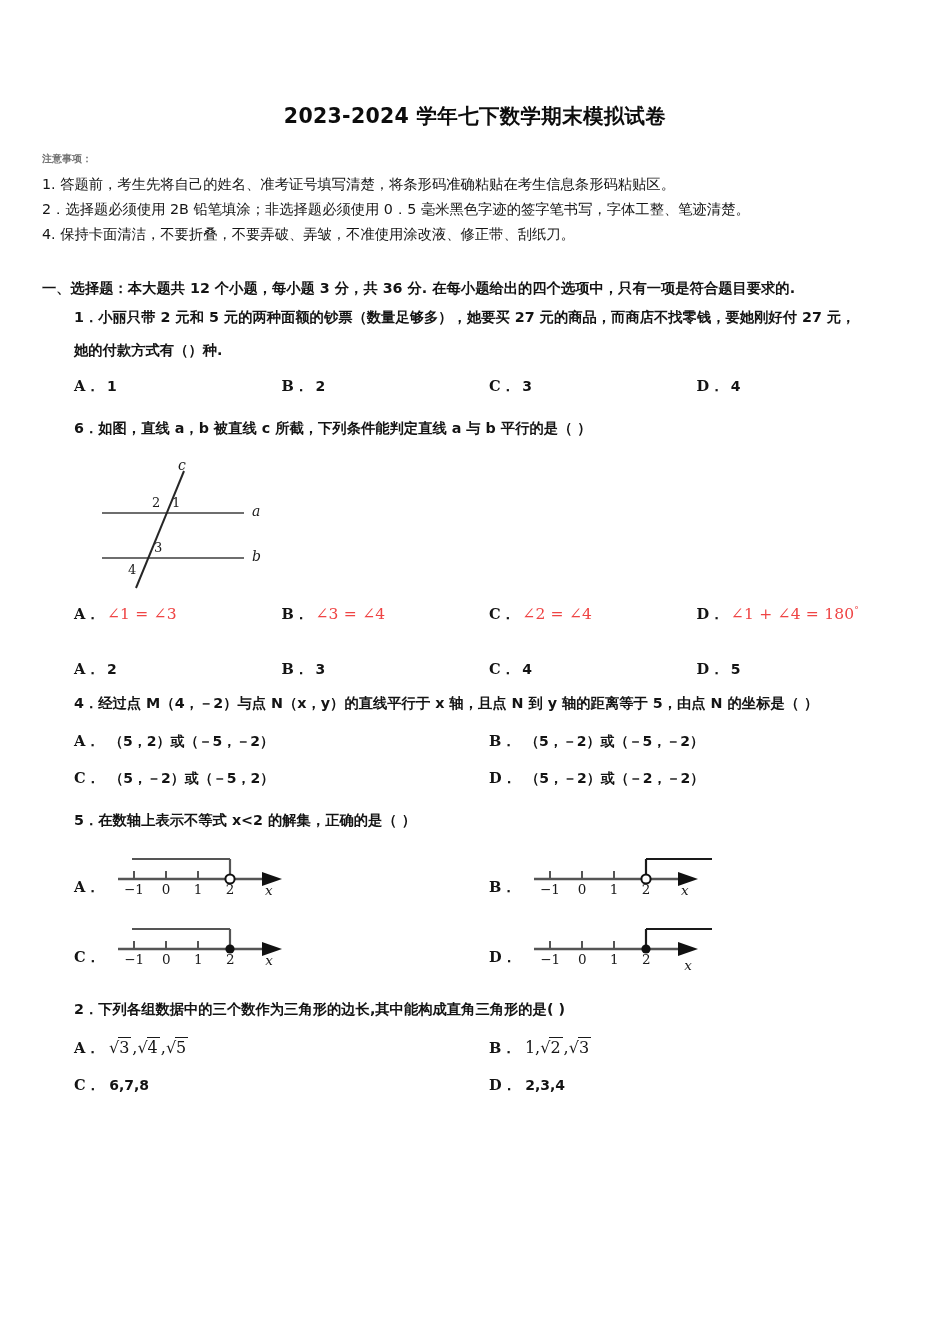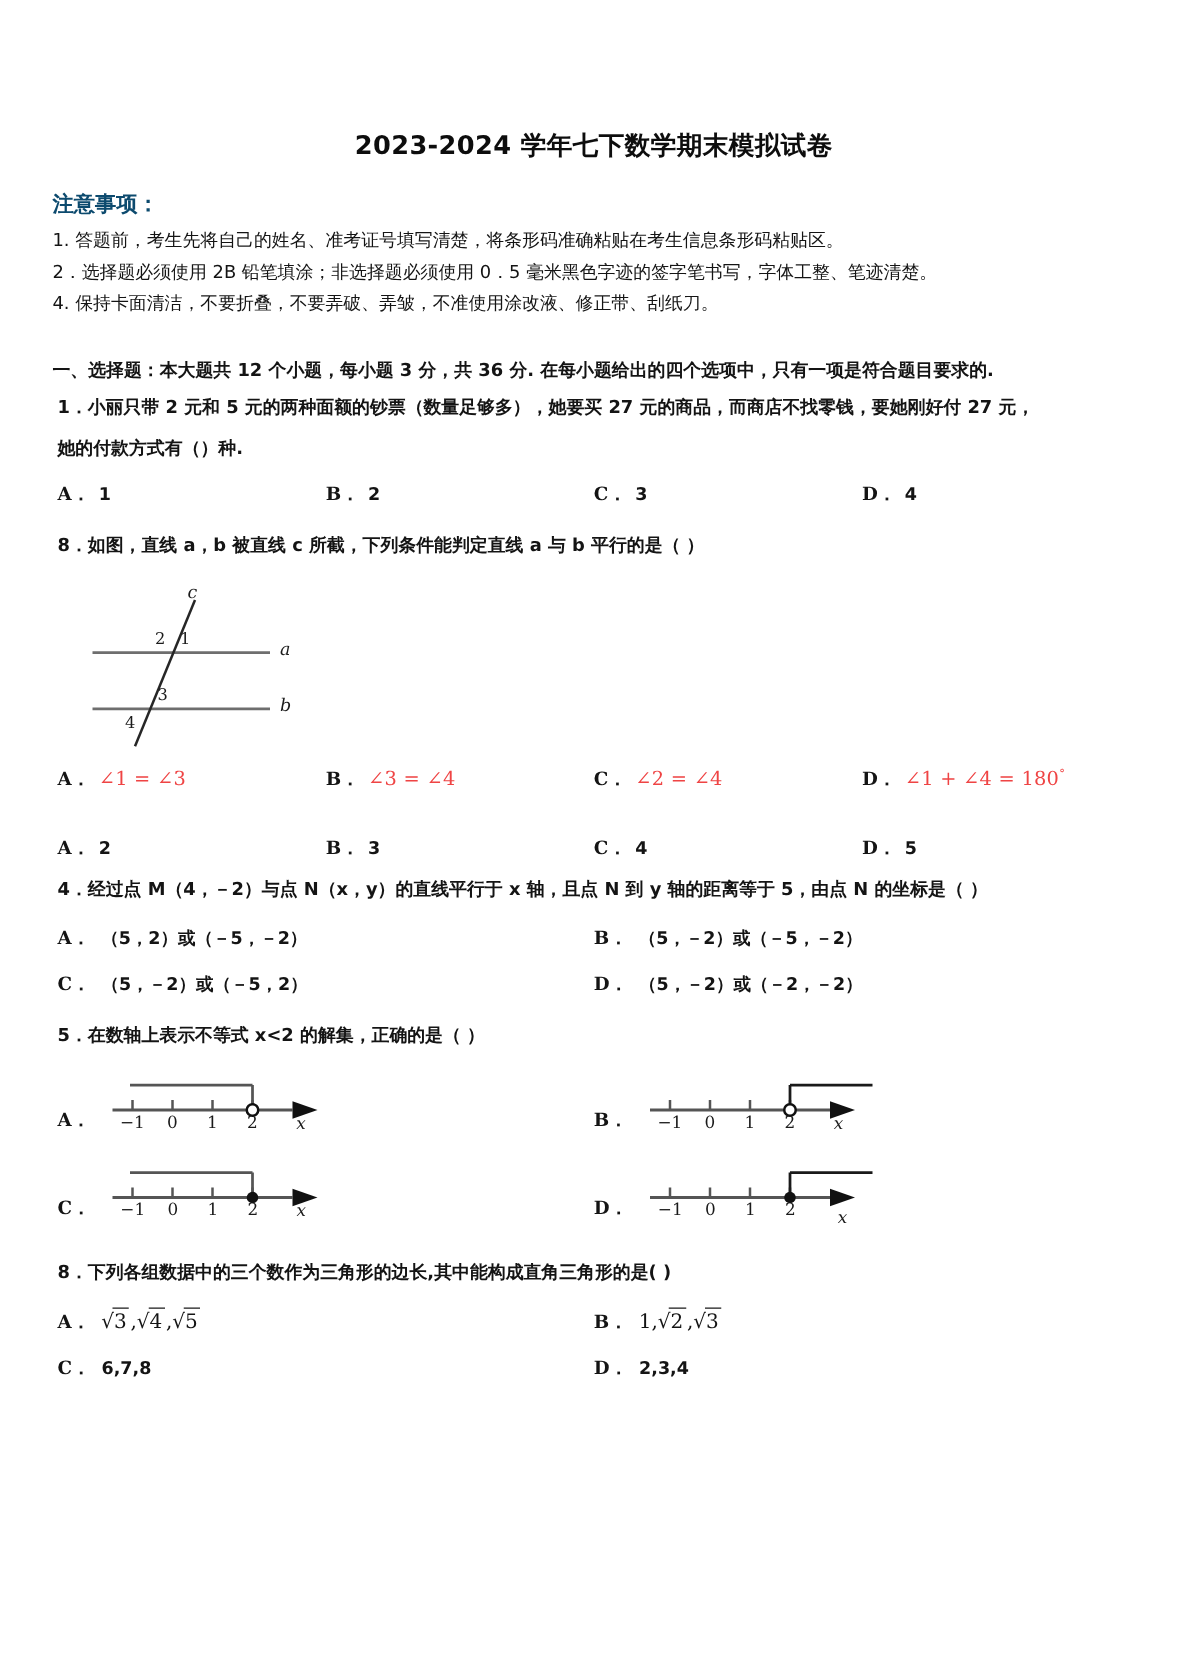--- a/index.html
+++ b/index.html
@@ -32,23 +32,23 @@
     padding-top: 102px;
     color: #0d0d0d;
   }
   .notice-block {
     margin: 0;
     padding: 22px 42px 0 42px;
   }
   .notice-head {
     font-family: Liberation Serif, serif;
     font-weight: bold;
-    font-size: 17px;
+    font-size: 10px;
     margin: 0 0 6px 0;
-    color: #0c4a6e;
+    color: #737373;
   }
   .notice-line {
     font-family: "DejaVu Sans", "Liberation Sans", sans-serif;
     font-size: 14.3px;
     line-height: 25px;
     margin: 0;
     color: #141414;
     white-space: nowrap;
   }
   .section-block {
@@ -64,21 +64,21 @@
     white-space: nowrap;
   }
   .q-stem {
     font-family: "DejaVu Sans", "Liberation Sans", sans-serif;
     font-weight: bold;
     font-size: 14.3px;
     line-height: 33px;
     margin: 0;
   }
   .q-stem.nowrap { white-space: nowrap; }
-  .q-block { padding: 0 46px; }
+  .q-block { padding: 0 46px; margin-left: 28px; }
   .q-gap-sm { height: 8px; }
   .q-gap-md { height: 16px; }
   .q-gap-lg { height: 26px; }
 
   
   .opts-4 {
     display: flex;
     font-family: "DejaVu Serif", "Liberation Serif", serif;
     font-size: 14.6px;
     margin-top: 10px;
@@ -240,21 +240,21 @@
       <div class="opt">
         <span class="opt-letter">D．</span>
         <span class="opt-text">4</span>
       </div>
     </div>
   </div>
 
   <div class="q-gap-md"></div>
 
   <div class="q-block">
-    <p class="q-stem">8．如图，直线 a，b 被直线 c 所截，下列条件能判定直线 a 与 b 平行的是（   ）</p>
+    <p class="q-stem">6．如图，直线 a，b 被直线 c 所截，下列条件能判定直线 a 与 b 平行的是（   ）</p>
 
     <div class="fig-parallel">
       <svg width="200" height="140" viewBox="0 0 200 140">
 
         <line x1="6" y1="58" x2="148" y2="58" stroke="#6e6e6e" stroke-width="2.2"></line>
 
         <line x1="6" y1="103" x2="148" y2="103" stroke="#6e6e6e" stroke-width="2.2"></line>
 
         <line x1="88" y1="16" x2="40" y2="133" stroke="#262626" stroke-width="2"></line>
       </svg>
@@ -430,21 +430,21 @@
           <span class="nl-tick-lbl" style="left:120px;">2</span>
           <span class="nl-axis-lbl" style="left:158px; top:36px;">x</span>
         </div>
       </div>
     </div>
   </div>
 
   <div class="q-gap-md"></div>
 
   <div class="q-block">
-    <p class="q-stem">8．下列各组数据中的三个数作为三角形的边长,其中能构成直角三角形的是(   )</p>
+    <p class="q-stem">2．下列各组数据中的三个数作为三角形的边长,其中能构成直角三角形的是(   )</p>
     <div class="opts-2">
       <div class="opt">
         <span class="opt-letter">A．</span>
         <span class="radical"><span class="rad"><span class="rad-sym">√</span><span class="rad-body">3</span></span>,<span class="rad"><span class="rad-sym">√</span><span class="rad-body">4</span></span>,<span class="rad"><span class="rad-sym">√</span><span class="rad-body">5</span></span></span>
       </div>
       <div class="opt">
         <span class="opt-letter">B．</span>
         <span class="radical"><span>1,</span><span class="rad"><span class="rad-sym">√</span><span class="rad-body">2</span></span>,<span class="rad"><span class="rad-sym">√</span><span class="rad-body">3</span></span></span>
       </div>
       <div class="opt">

